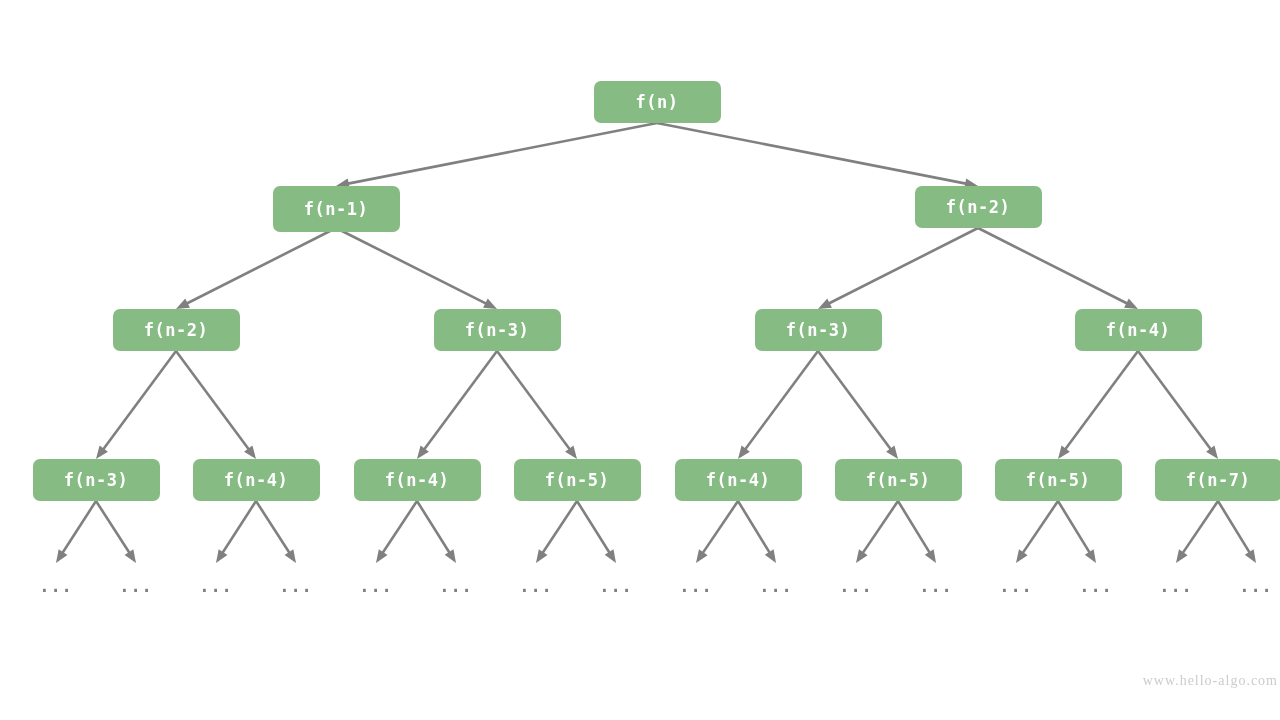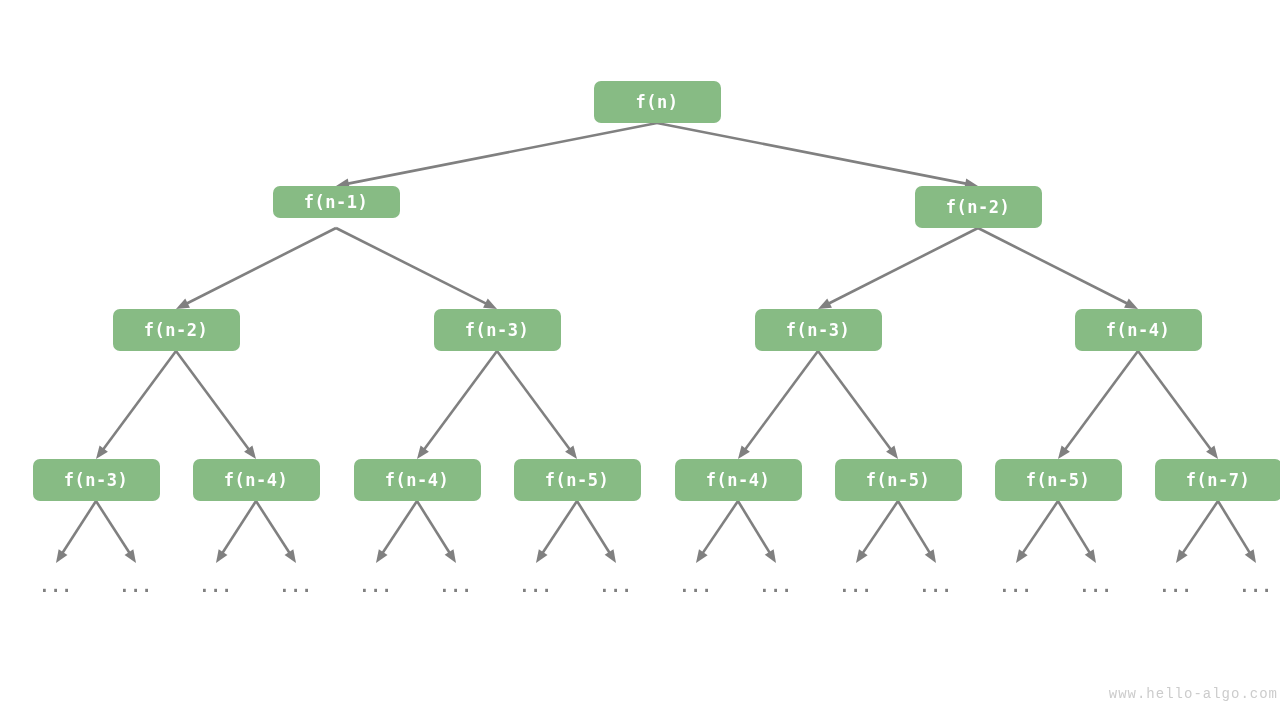--- a/index.html
+++ b/index.html
@@ -46,23 +46,23 @@
     font-family: "DejaVu Sans Mono", "Liberation Mono", monospace;
     font-size: 17px;
     font-weight: bold;
     letter-spacing: 1px;
     transform: translate(-50%, -50%);
     user-select: none;
   }
   #watermark {
     position: absolute;
     right: 18px;
-    bottom: 18px;
+    bottom: 31px;
     color: #cccccc;
-    font-family: Liberation Mono, monospace;
+    font-family: Liberation Serif, serif;
     font-size: 14px;
     letter-spacing: 1px;
     user-select: none;
   }
 </style>
 </head>
 <body>
 
 <div id="canvas">
 
@@ -184,21 +184,21 @@
         <polygon points="1160,563 1162.9858486966643,549.3206466687702 1171.596203077743,555.1534673785332" fill="#808080"></polygon>
       </g>
       <g>
         <line x1="1202" y1="501" x2="1234.2518173627777" y2="553.6213862234796" stroke="#808080" stroke-width="2.6" stroke-linecap="butt"></line>
         <polygon points="1240,563 1228.7731667343824,554.6335064198901 1237.6402197594562,549.1988610174254" fill="#808080"></polygon>
       </g>
     </svg>
 
   <div id="nodes-layer">
       <div class="node" style="width: 127px; height: 42px; left: 577.5px; top: 81px; background: rgb(135, 187, 132); color: rgb(255, 255, 255);">f(n)</div>
-      <div class="node" style="width: 127px; height: 32px; left: 256.5px; top: 186px; background: rgb(135, 187, 132); color: rgb(255, 255, 255);">f(n-1)</div>
+      <div class="node" style="width: 127px; height: 46px; left: 256.5px; top: 186px; background: rgb(135, 187, 132); color: rgb(255, 255, 255);">f(n-1)</div>
       <div class="node" style="width: 127px; height: 42px; left: 898.5px; top: 186px; background: rgb(135, 187, 132); color: rgb(255, 255, 255);">f(n-2)</div>
       <div class="node" style="width: 127px; height: 42px; left: 96.5px; top: 309px; background: rgb(135, 187, 132); color: rgb(255, 255, 255);">f(n-2)</div>
       <div class="node" style="width: 127px; height: 42px; left: 417.5px; top: 309px; background: rgb(135, 187, 132); color: rgb(255, 255, 255);">f(n-3)</div>
       <div class="node" style="width: 127px; height: 42px; left: 738.5px; top: 309px; background: rgb(135, 187, 132); color: rgb(255, 255, 255);">f(n-3)</div>
       <div class="node" style="width: 127px; height: 42px; left: 1058.5px; top: 309px; background: rgb(135, 187, 132); color: rgb(255, 255, 255);">f(n-4)</div>
       <div class="node" style="width: 127px; height: 42px; left: 16.5px; top: 459px; background: rgb(135, 187, 132); color: rgb(255, 255, 255);">f(n-3)</div>
       <div class="node" style="width: 127px; height: 42px; left: 176.5px; top: 459px; background: rgb(135, 187, 132); color: rgb(255, 255, 255);">f(n-4)</div>
       <div class="node" style="width: 127px; height: 42px; left: 337.5px; top: 459px; background: rgb(135, 187, 132); color: rgb(255, 255, 255);">f(n-4)</div>
       <div class="node" style="width: 127px; height: 42px; left: 497.5px; top: 459px; background: rgb(135, 187, 132); color: rgb(255, 255, 255);">f(n-5)</div>
       <div class="node" style="width: 127px; height: 42px; left: 658.5px; top: 459px; background: rgb(135, 187, 132); color: rgb(255, 255, 255);">f(n-4)</div>

